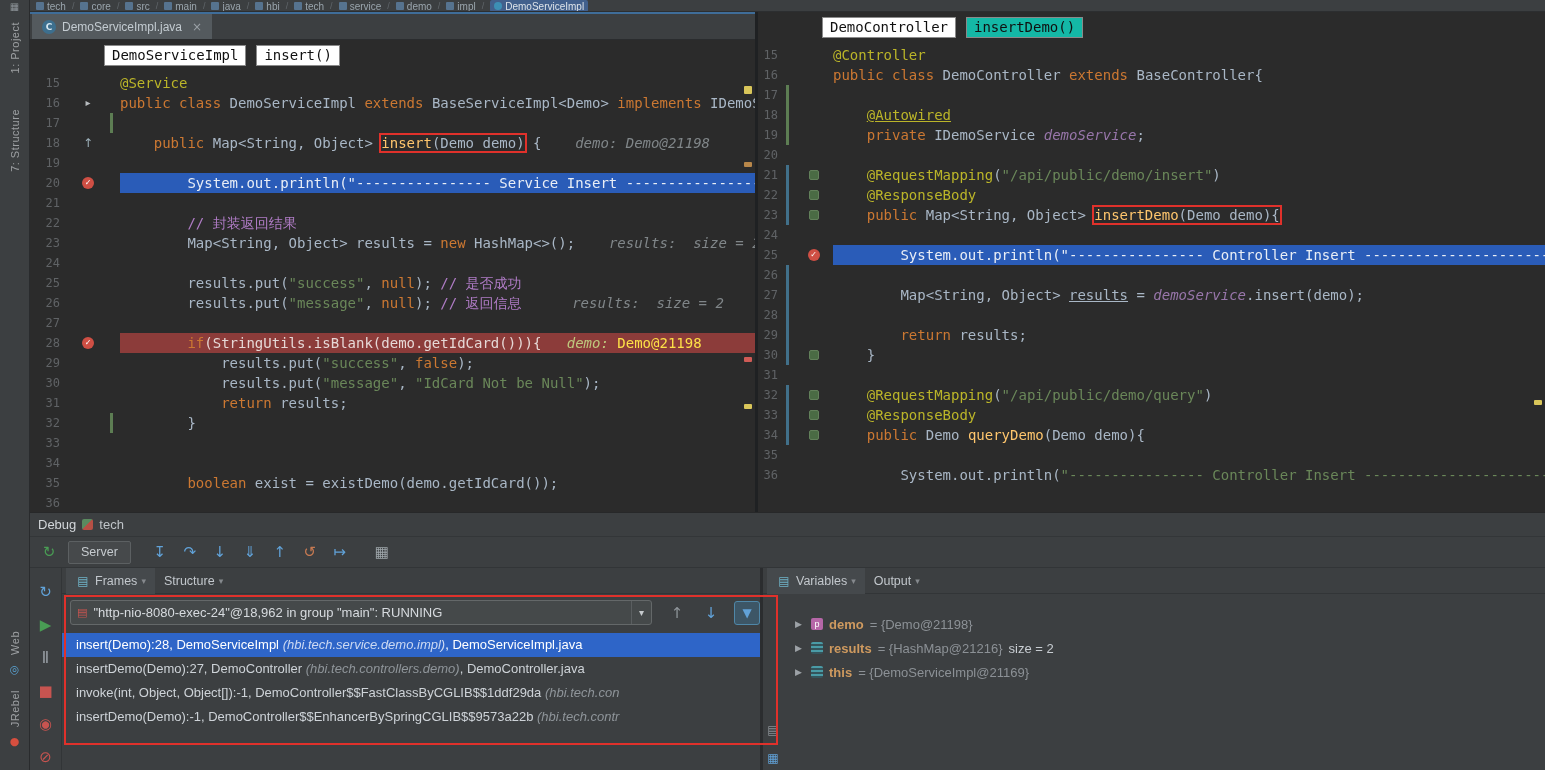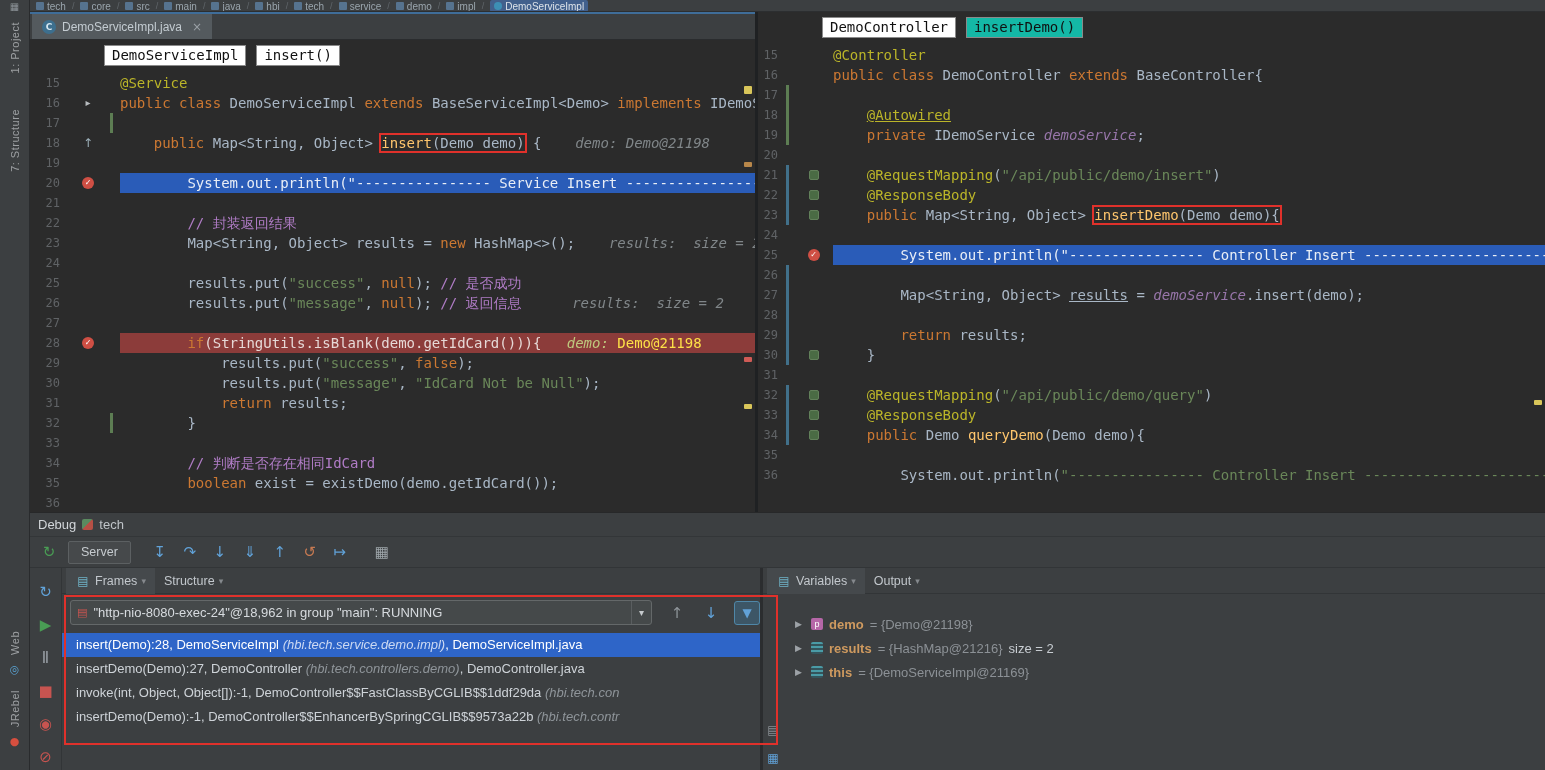--- a/index.html
+++ b/index.html
@@ -229,21 +229,21 @@
         <div class="line"><span class="gut"><span class="num">24</span><span class="ic"></span><span class="vcs"></span></span><div class="content"></div></div>
         <div class="line"><span class="gut"><span class="num">25</span><span class="ic"></span><span class="vcs"></span></span><div class="content"><span class="tk-pl">        results.put(</span><span class="tk-str">"success"</span><span class="tk-pl">, </span><span class="tk-kw">null</span><span class="tk-pl">); </span><span class="tk-com">// 是否成功</span></div></div>
         <div class="line"><span class="gut"><span class="num">26</span><span class="ic"></span><span class="vcs"></span></span><div class="content"><span class="tk-pl">        results.put(</span><span class="tk-str">"message"</span><span class="tk-pl">, </span><span class="tk-kw">null</span><span class="tk-pl">); </span><span class="tk-com">// 返回信息</span><span class="tk-hint">      results:  size = 2</span></div></div>
         <div class="line"><span class="gut"><span class="num">27</span><span class="ic"></span><span class="vcs"></span></span><div class="content"></div></div>
         <div class="line brk"><span class="gut"><span class="num">28</span><span class="ic"><span class="gi-bp">✓</span></span><span class="vcs"></span></span><div class="content"><span class="tk-kw">        if</span><span class="tk-pl">(StringUtils.isBlank(demo.getIdCard())){ </span><span class="tk-hint">  demo: </span><span class="tk-hintv">Demo@21198</span></div></div>
         <div class="line"><span class="gut"><span class="num">29</span><span class="ic"></span><span class="vcs"></span></span><div class="content"><span class="tk-pl">            results.put(</span><span class="tk-str">"success"</span><span class="tk-pl">, </span><span class="tk-kw">false</span><span class="tk-pl">);</span></div></div>
         <div class="line"><span class="gut"><span class="num">30</span><span class="ic"></span><span class="vcs"></span></span><div class="content"><span class="tk-pl">            results.put(</span><span class="tk-str">"message"</span><span class="tk-pl">, </span><span class="tk-str">"IdCard Not be Null"</span><span class="tk-pl">);</span></div></div>
         <div class="line"><span class="gut"><span class="num">31</span><span class="ic"></span><span class="vcs"></span></span><div class="content"><span class="tk-kw">            return </span><span class="tk-pl">results;</span></div></div>
         <div class="line"><span class="gut"><span class="num">32</span><span class="ic"></span><span class="vcs"><span class="vcs-bar vcs-green"></span></span></span><div class="content"><span class="tk-pl">        }</span></div></div>
         <div class="line"><span class="gut"><span class="num">33</span><span class="ic"></span><span class="vcs"></span></span><div class="content"></div></div>
-        <div class="line"><span class="gut"><span class="num">34</span><span class="ic"></span><span class="vcs"></span></span><div class="content"><span class="tk-com">        // 判断是否存在相同IdCard</span></div></div>
+        <div class="line"><span class="gut"><span class="num">34</span><span class="ic"></span><span class="vcs"></span></span></div>
         <div class="line"><span class="gut"><span class="num">35</span><span class="ic"></span><span class="vcs"></span></span><div class="content"><span class="tk-kw">        boolean </span><span class="tk-pl">exist = existDemo(demo.getIdCard());</span></div></div>
         <div class="line"><span class="gut"><span class="num">36</span><span class="ic"></span><span class="vcs"></span></span><div class="content"></div></div>
       </div>
     <div class="marks">
       <div class="mark" style="top:4px;height:8px;background:#d9c65a"></div>
       <div class="mark" style="top:80px;height:5px;background:#b8874a"></div>
       <div class="mark" style="top:275px;height:5px;background:#cf5b56"></div>
       <div class="mark" style="top:322px;height:5px;background:#d9c65a"></div>
     </div>
   </div>

